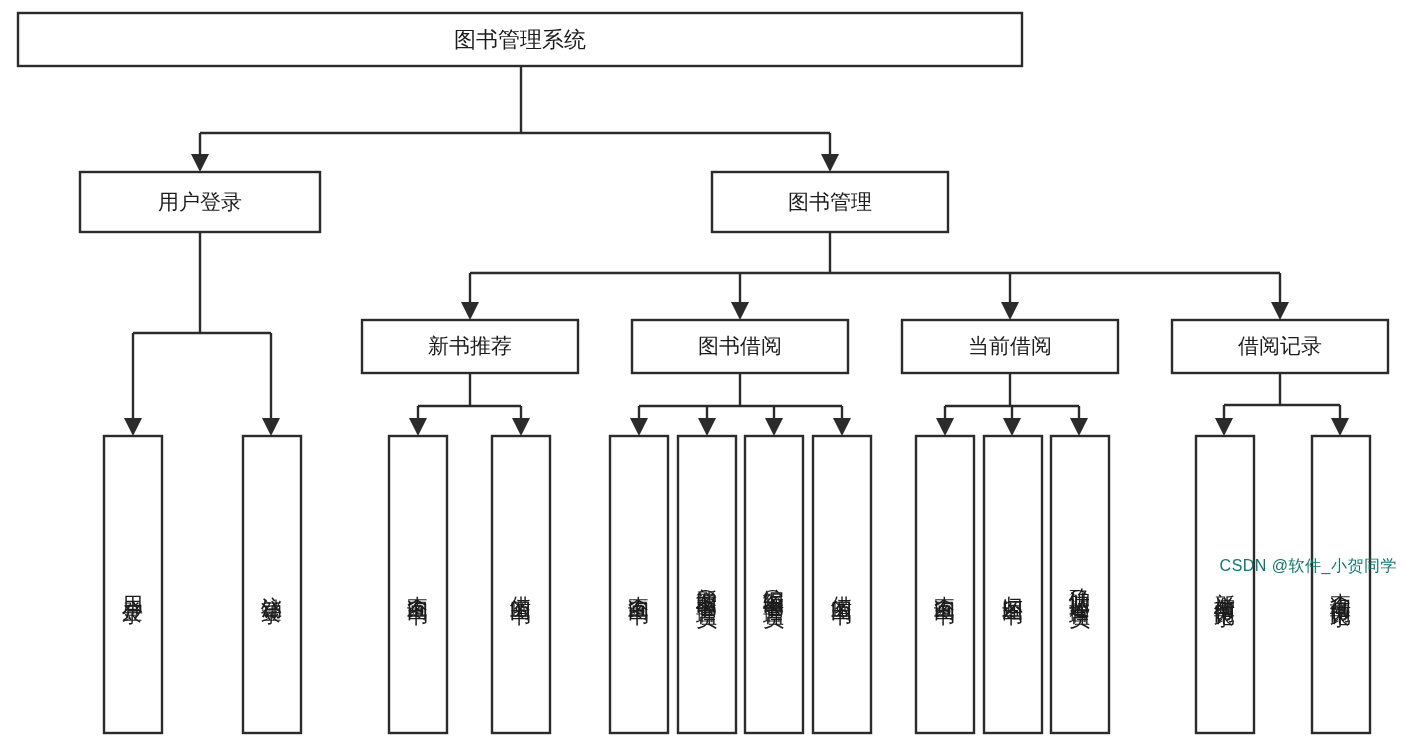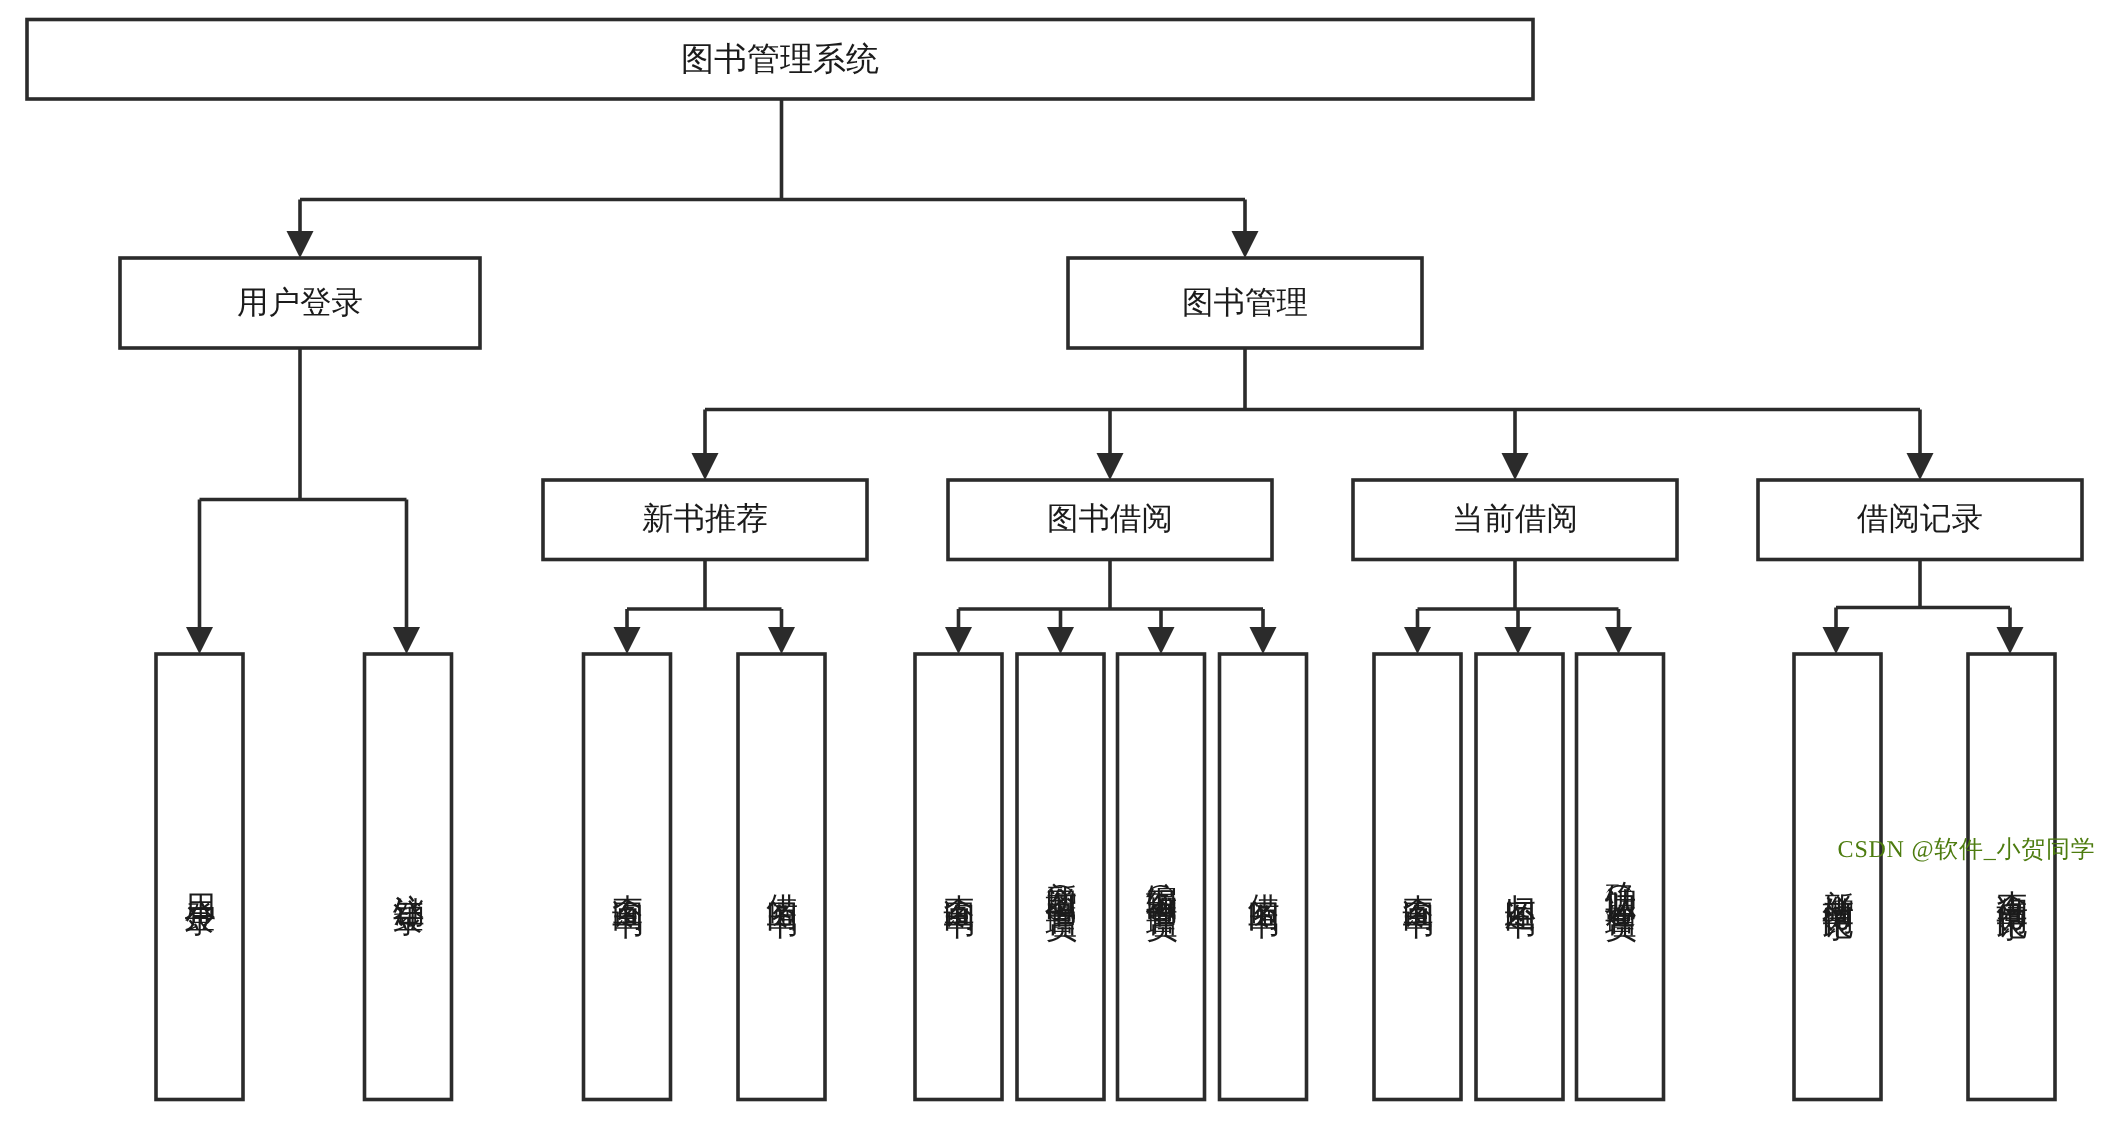--- a/index.html
+++ b/index.html
@@ -66,23 +66,23 @@
     font-size: 21px;
     line-height: 1;
     letter-spacing: 3px;
     color: #1b1b1b;
     white-space: nowrap;
   }
   .watermark {
     position: absolute;
     right: 8px;
     bottom: 6px;
-    font-family: Liberation Serif, serif;
+    font-family: Liberation Sans, sans-serif;
     font-size: 16px;
-    color: #4d7c0f;
+    color: #0f766e;
     letter-spacing: 0.5px;
     pointer-events: none;
     user-select: none;
   }
 </style>
 </head>
 <body>
 
 <div id="diagram-root">
   <svg class="flow" viewBox="0 0 1405 747" xmlns="http://www.w3.org/2000/svg">

